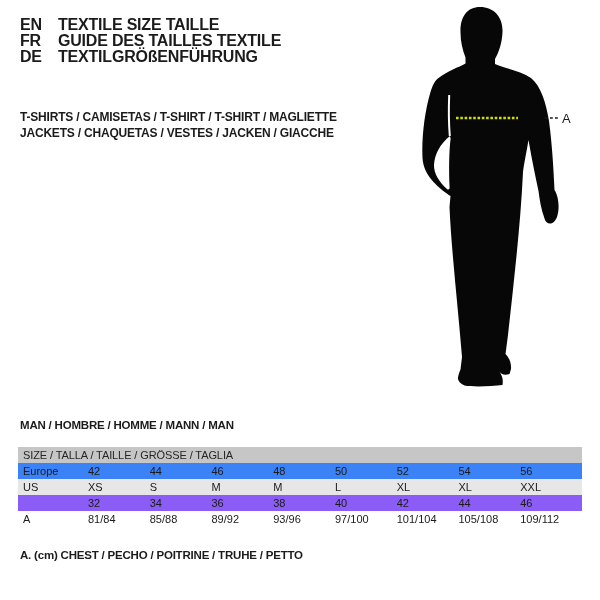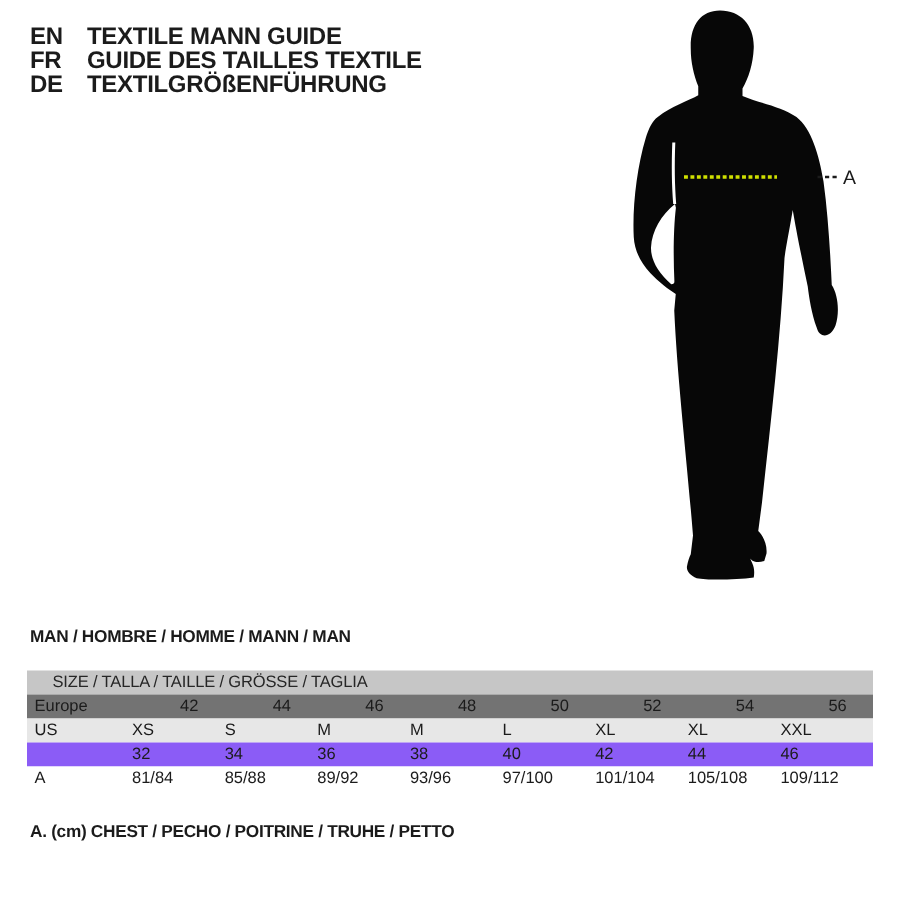--- a/index.html
+++ b/index.html
@@ -14,51 +14,55 @@
   .lang-code{width:38px;flex:0 0 38px;}
   
   .garment-types{position:absolute;left:20px;top:110px;font-size:12px;font-weight:bold;line-height:15.5px;letter-spacing:-0.2px;}
   
   .figure-svg{position:absolute;left:0;top:0;width:600px;height:600px;}
   .measure-label{font-family:"Liberation Sans","DejaVu Sans",sans-serif;font-size:13px;fill:#1b1b1b;}
   
   .section-title{position:absolute;left:20px;top:419px;font-size:11.5px;font-weight:bold;letter-spacing:-0.2px;}
   
   .size-table{position:absolute;left:18px;top:447px;width:564px;font-size:11px;}
-  .t-header{height:16px;line-height:16px;background:#c6c6c6;color:#262626;padding-left:17px;box-sizing:border-box;letter-spacing:-0.1px;}
+  .t-header{height:16px;line-height:16px;background:#c6c6c6;color:#262626;padding-left:5px;box-sizing:border-box;letter-spacing:-0.1px;}
   .t-row{display:grid;grid-template-columns:70px repeat(8,1fr);height:16px;line-height:16px;}
   .t-row .t-label{padding-left:5px;text-align:left;}
   .t-row span{text-align:left;white-space:nowrap;}
-  .row-0{background:#737373;gap:32px;}
+  .row-0{background:#3b82f6;}
   .row-1{background:#e7e7e7;}
   .row-2{background:#8b5cf6;}
   .row-3{background:#ffffff;}
   
   .footnote{position:absolute;left:20px;top:549px;font-size:11.5px;font-weight:bold;letter-spacing:-0.2px;}
 </style>
 </head>
 <body>
 
 <div class="canvas">
 
   <div class="lang-list">
     <div class="lang-row">
       <span class="lang-code">EN</span>
-      <span class="lang-label">TEXTILE MANN GUIDE</span>
+      <span class="lang-label">TEXTILE SIZE TAILLE</span>
     </div>
     <div class="lang-row">
       <span class="lang-code">FR</span>
       <span class="lang-label">GUIDE DES TAILLES TEXTILE</span>
     </div>
     <div class="lang-row">
       <span class="lang-code">DE</span>
       <span class="lang-label">TEXTILGRÖßENFÜHRUNG</span>
     </div>
   </div>
 
+  <div class="garment-types">
+    <div>T-SHIRTS / CAMISETAS / T-SHIRT / T-SHIRT / MAGLIETTE</div>
+    <div>JACKETS / CHAQUETAS / VESTES / JACKEN / GIACCHE</div>
+  </div>
 
   <svg class="figure-svg" viewBox="0 0 600 600" aria-hidden="true">
     <path d="M 480 7
          C 494 7 503 17 502.5 32
          C 502 43 499 52 495 59
          L 495 64
          C 507 69 521 71 531 78
          C 541 86 546 103 549 121
          C 552 143 553.5 168 554.5 190
          C 558.5 196 560 208 557 217

